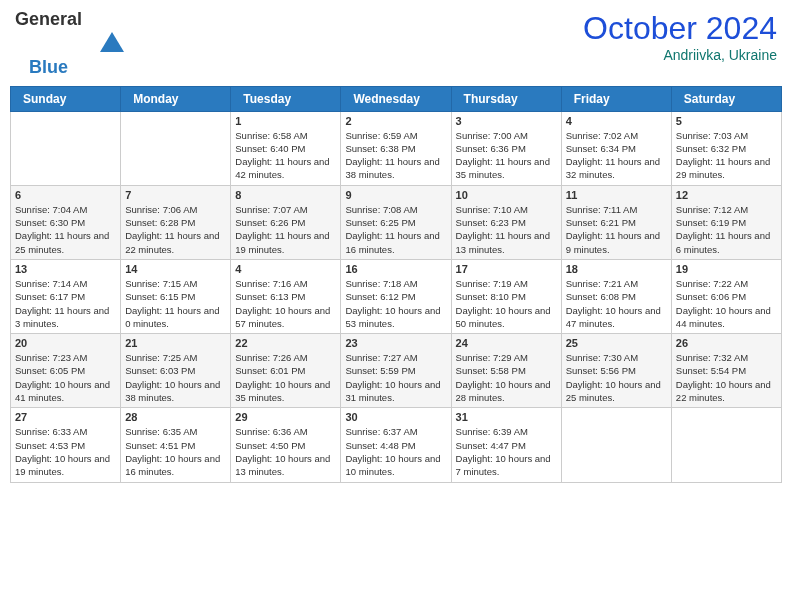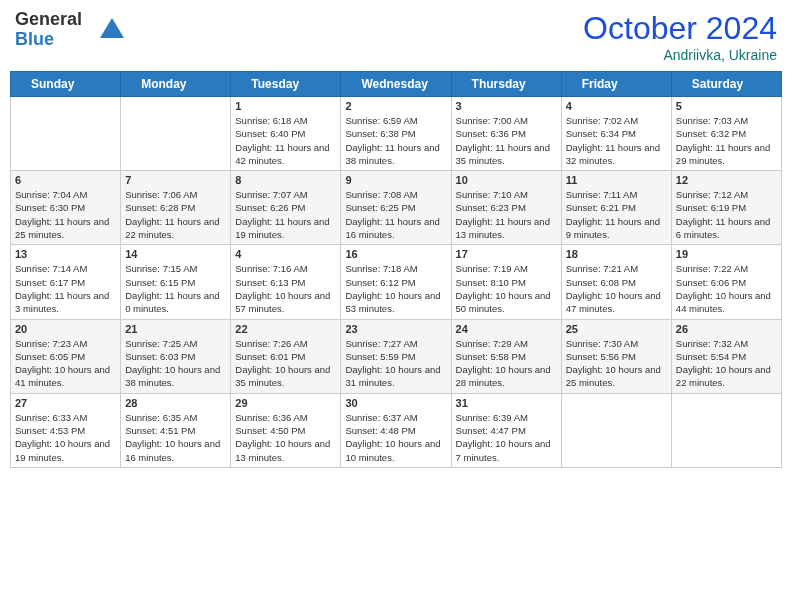--- a/index.html
+++ b/index.html
@@ -14,35 +14,37 @@
       display: flex;
       justify-content: space-between;
       align-items: flex-start;
       margin-bottom: 8px;
       padding: 0 5px;
     }
     .logo {
       display: flex;
       align-items: center;
       gap: 14px;
+      text-align: center;
     }
     .logo-text {
       display: flex;
       flex-direction: column;
       line-height: 1.1;
     }
     .logo-general {
       font-size: 18px;
       font-weight: bold;
       color: #333;
     }
     .logo-blue {
       font-size: 18px;
       font-weight: bold;
       color: #2a7abf;
+      margin-top: 28px;
     }
     .logo-icon {
       width: 28px;
       height: 28px;
       margin-left: 2px;
     }
     .title-block {
       text-align: right;
     }
     .month-year {
@@ -57,21 +59,21 @@
     .calendar {
       width: 100%;
       border-collapse: collapse;
       border: 1px solid #ccc;
     }
     .calendar th {
       background: #2a7abf;
       color: #fff;
       font-size: 12px;
       font-weight: bold;
-      padding: 5px 20px;
+      padding: 5px 12px;
       text-align: left;
       border: 1px solid #2268a8;
     }
     .calendar td {
       vertical-align: top;
       border: 1px solid #ccc;
       padding: 3px 4px;
       font-size: 10px;
       color: #333;
       width: 14.28%;
@@ -129,21 +131,21 @@
         <th>Friday</th>
         <th>Saturday</th>
       </tr>
   </thead>
   <tbody id="calendar-body">
   <tr>
         <td class="empty-cell"></td>
         <td class="empty-cell"></td>
         <td>
           <span class="day-number">1</span>
-          <div class="day-info">Sunrise: 6:18 AM
+          <div class="day-info">Sunrise: 6:58 AM
 Sunset: 6:40 PM
 Daylight: 11 hours
 and 42 minutes.</div>
         </td>
         <td>
           <span class="day-number">2</span>
           <div class="day-info">Sunrise: 6:59 AM
 Sunset: 6:38 PM
 Daylight: 11 hours
 and 38 minutes.</div>

